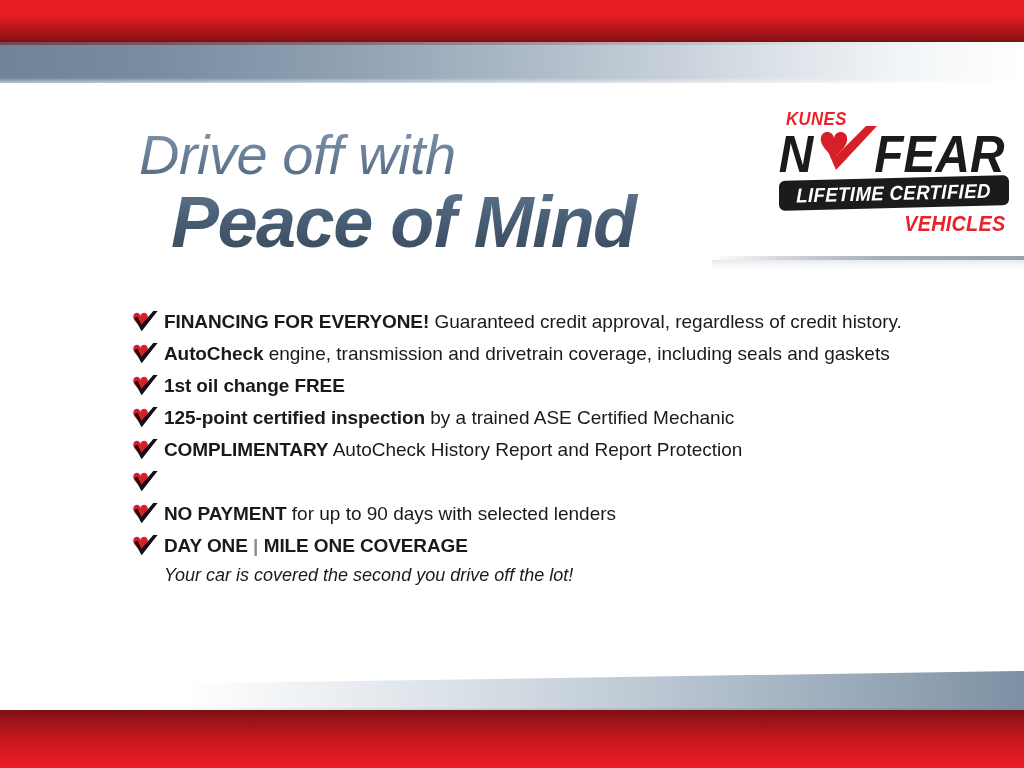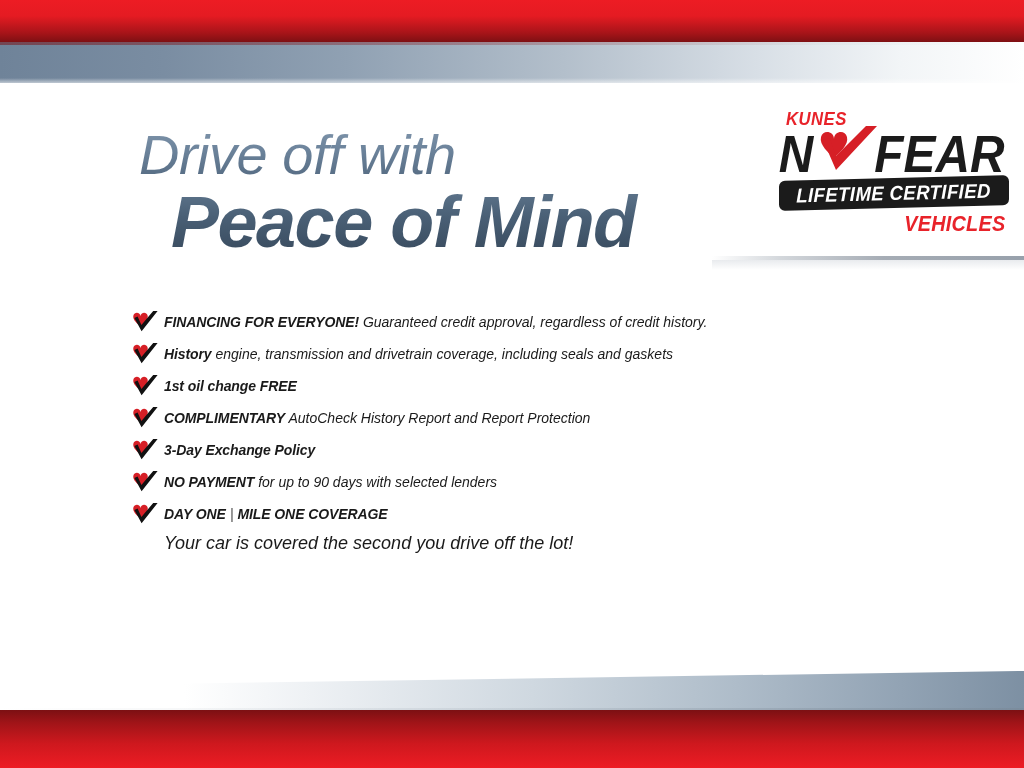--- a/index.html
+++ b/index.html
@@ -156,22 +156,21 @@
     min-height:32px;
     padding-left:33px;
     margin-bottom:0px;
   }
   .bullet-mark {
     position:absolute; left:0; top:4px;
     width:27px; height:22px;
   }
   .bullet-mark svg { display:block; }
   .bullet-text {
-    font-size:14px;
-    font-style:italic;
+    font-size:19px;
     color:#1a1a1a;
     line-height:32px;
     white-space:nowrap;
   }
   .bullet-text b {
     font-weight:700;
     letter-spacing:-0.1px;
   }
   .bullet-text .sep { color:#8d8d8d; font-weight:700; }
   .bullet-sub {
@@ -235,52 +234,60 @@
     </div>
 
 
     <div class="bullet">
       <span class="bullet-mark">
         <svg width="27" height="22" viewBox="0 0 27 22">
           <path d="M9.5 6.3 C9.5 2.2, 3.6 1.2, 2.4 5.4 C1.2 9.6, 6.6 13.8, 9.5 16.4 C12.4 13.8, 17.8 9.6, 16.6 5.4 C15.4 1.2, 9.5 2.2, 9.5 6.3 Z" fill="#d61f26"></path>
           <path d="M3.4 8.0 L10.6 21.2 L26.6 1.0 L22.2 1.0 L10.4 15.0 L6.6 6.6 Z" fill="#111111"></path>
         </svg>
       </span>
-      <span class="bullet-text"><b>History</b><span> engine, transmission and drivetrain coverage, including seals and gaskets</span></span>
+      <span class="bullet-text"><b>AutoCheck</b><span> engine, transmission and drivetrain coverage, including seals and gaskets</span></span>
     </div>
 
     <div class="bullet">
       <span class="bullet-mark">
         <svg width="27" height="22" viewBox="0 0 27 22">
           <path d="M9.5 6.3 C9.5 2.2, 3.6 1.2, 2.4 5.4 C1.2 9.6, 6.6 13.8, 9.5 16.4 C12.4 13.8, 17.8 9.6, 16.6 5.4 C15.4 1.2, 9.5 2.2, 9.5 6.3 Z" fill="#d61f26"></path>
           <path d="M3.4 8.0 L10.6 21.2 L26.6 1.0 L22.2 1.0 L10.4 15.0 L6.6 6.6 Z" fill="#111111"></path>
         </svg>
       </span>
       <span class="bullet-text"><b>1st oil change FREE</b><span></span></span>
     </div>
 
+    <div class="bullet">
+      <span class="bullet-mark">
+        <svg width="27" height="22" viewBox="0 0 27 22">
+          <path d="M9.5 6.3 C9.5 2.2, 3.6 1.2, 2.4 5.4 C1.2 9.6, 6.6 13.8, 9.5 16.4 C12.4 13.8, 17.8 9.6, 16.6 5.4 C15.4 1.2, 9.5 2.2, 9.5 6.3 Z" fill="#d61f26"></path>
+          <path d="M3.4 8.0 L10.6 21.2 L26.6 1.0 L22.2 1.0 L10.4 15.0 L6.6 6.6 Z" fill="#111111"></path>
+        </svg>
+      </span>
+      <span class="bullet-text"><b>125-point certified inspection</b><span> by a trained ASE Certified Mechanic</span></span>
+    </div>
 
     <div class="bullet">
       <span class="bullet-mark">
         <svg width="27" height="22" viewBox="0 0 27 22">
           <path d="M9.5 6.3 C9.5 2.2, 3.6 1.2, 2.4 5.4 C1.2 9.6, 6.6 13.8, 9.5 16.4 C12.4 13.8, 17.8 9.6, 16.6 5.4 C15.4 1.2, 9.5 2.2, 9.5 6.3 Z" fill="#d61f26"></path>
           <path d="M3.4 8.0 L10.6 21.2 L26.6 1.0 L22.2 1.0 L10.4 15.0 L6.6 6.6 Z" fill="#111111"></path>
         </svg>
       </span>
       <span class="bullet-text"><b>COMPLIMENTARY</b><span> AutoCheck History Report and Report Protection</span></span>
     </div>
 
     <div class="bullet">
       <span class="bullet-mark">
         <svg width="27" height="22" viewBox="0 0 27 22">
           <path d="M9.5 6.3 C9.5 2.2, 3.6 1.2, 2.4 5.4 C1.2 9.6, 6.6 13.8, 9.5 16.4 C12.4 13.8, 17.8 9.6, 16.6 5.4 C15.4 1.2, 9.5 2.2, 9.5 6.3 Z" fill="#d61f26"></path>
           <path d="M3.4 8.0 L10.6 21.2 L26.6 1.0 L22.2 1.0 L10.4 15.0 L6.6 6.6 Z" fill="#111111"></path>
         </svg>
       </span>
-      <span class="bullet-text"><b>3-Day Exchange Policy</b><span></span></span>
     </div>
 
     <div class="bullet">
       <span class="bullet-mark">
         <svg width="27" height="22" viewBox="0 0 27 22">
           <path d="M9.5 6.3 C9.5 2.2, 3.6 1.2, 2.4 5.4 C1.2 9.6, 6.6 13.8, 9.5 16.4 C12.4 13.8, 17.8 9.6, 16.6 5.4 C15.4 1.2, 9.5 2.2, 9.5 6.3 Z" fill="#d61f26"></path>
           <path d="M3.4 8.0 L10.6 21.2 L26.6 1.0 L22.2 1.0 L10.4 15.0 L6.6 6.6 Z" fill="#111111"></path>
         </svg>
       </span>
       <span class="bullet-text"><b>NO PAYMENT</b><span> for up to 90 days with selected lenders</span></span>

